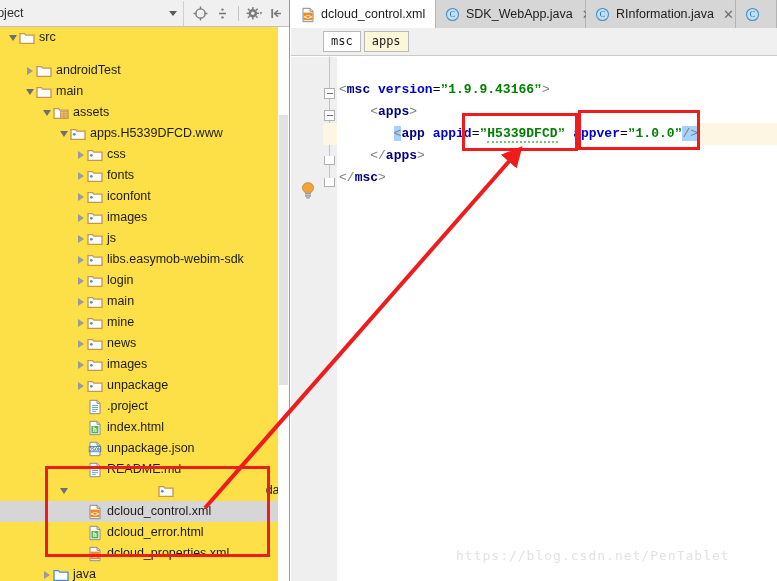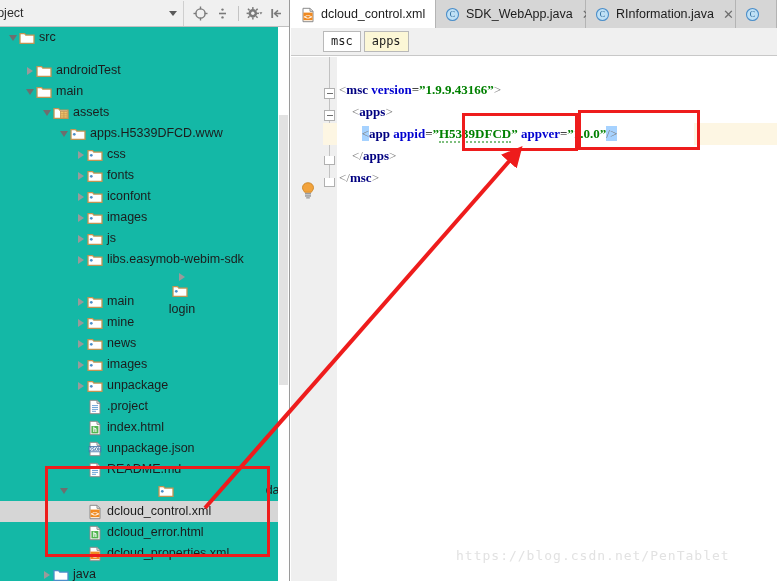--- a/index.html
+++ b/index.html
@@ -66,21 +66,21 @@
   }
   .vsep {
     width: 1px; height: 15px;
     background: #c4c4c4; margin: 0 4px;
   }
 
   
   #tree-body {
     position: absolute; left: 0; top: 27px;
     width: 290px; height: 554px;
-    background: #14b8a6;
+    background: #fde047;
     overflow: hidden;
   }
   .row {
     position: relative;
     height: 21px;
     display: flex; align-items: center;
     font-size: 12.5px;
     color: #1c1c1c;
     white-space: nowrap;
     cursor: default;
@@ -196,21 +196,21 @@
   }
   #fold-line {
     position: absolute; left: 6px; top: 0;
     width: 1px; height: 124px;
     background: #c2c2c2;
   }
   #code-area {
     position: absolute; left: 46px; top: 57px;
     width: 357px; height: 524px;
     background: #ffffff;
-    font-family: Liberation Serif, serif;
+    font-family: Liberation Mono, monospace;
     font-size: 13px;
   }
   .codeline {
     position: relative;
     height: 22px; line-height: 22px;
     white-space: pre;
     padding-left: 2px;
   }
   #current-line-bg {
     position: absolute; left: 32px; top: 123px;
@@ -460,21 +460,21 @@
             <span class="tri-right"></span>
           </span>
           <span class="ico">
             <svg width="16" height="16" viewBox="0 0 16 16">
         <path d="M1 3.6 h4.6 l1.2 1.5 H15 v8.3 H1 Z" fill="#ffffff" stroke="#c39452" stroke-width="1.3"></path>
         <circle cx="4.3" cy="8.3" r="1.35" fill="#4b8ec9"></circle>
       </svg>
           </span>
           <span class="lbltxt">libs.easymob-webim-sdk</span>
         </div>
-        <div class="row" style="padding-left: 74px; flex-direction: column;">
+        <div class="row" style="padding-left: 74px;">
           <span class="twisty">
             <span class="tri-right"></span>
           </span>
           <span class="ico">
             <svg width="16" height="16" viewBox="0 0 16 16">
         <path d="M1 3.6 h4.6 l1.2 1.5 H15 v8.3 H1 Z" fill="#ffffff" stroke="#c39452" stroke-width="1.3"></path>
         <circle cx="4.3" cy="8.3" r="1.35" fill="#4b8ec9"></circle>
       </svg>
           </span>
           <span class="lbltxt">login</span>

